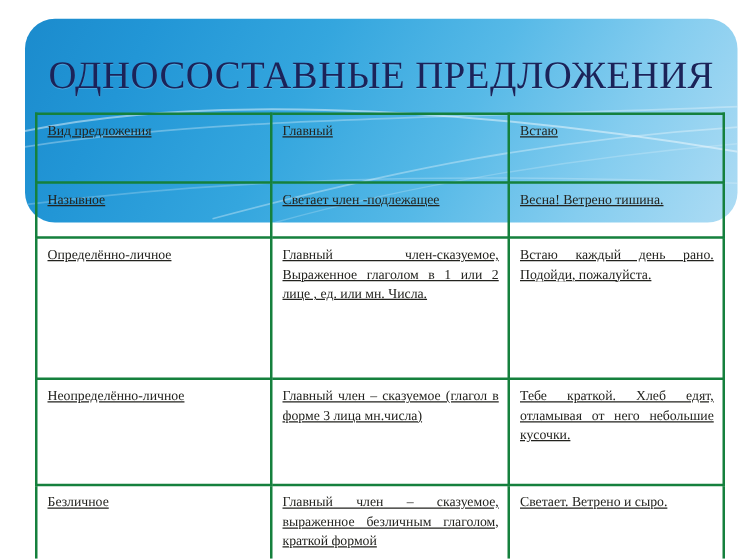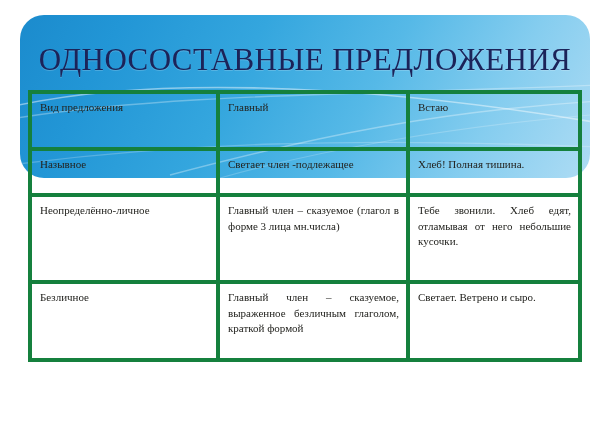--- a/index.html
+++ b/index.html
@@ -81,25 +81,26 @@
     font-family: "Liberation Serif", "DejaVu Serif", serif;
     font-size: 11px;
     color: #23231f;
     background: transparent;
   }
   #grammar-table col.c1 { width: 188px; }
   #grammar-table col.c2 { width: 190px; }
   #grammar-table col.c3 { width: 172px; }
 
   #grammar-table td {
-    border: 4px solid #15803d;
+    border: 2px solid #15803d;
     padding: 6px 7px 6px 8px;
     vertical-align: top;
     background: transparent;
     line-height: 15.5px;
+    text-decoration: underline;
   }
   
   tr.on-banner td { background: transparent; }
   
   tr.on-white td { background: #ffffff; }
 
   .r-head td   { height: 41px; }
   .r-1 td      { height: 30px; }
   .r-2 td      { height: 99px; }
   .r-3 td      { height: 71px; }
@@ -136,28 +137,33 @@
     <tbody>
       <tr class="r-head on-banner">
         <td>Вид предложения</td>
         <td>Главный</td>
         <td>Встаю</td>
       </tr>
 
       <tr class="r-1 on-banner">
         <td>Назывное</td>
         <td>Светает член -подлежащее</td>
-        <td>Хлеб! Полная тишина.</td>
+        <td>Весна! Ветрено тишина.</td>
       </tr>
 
+      <tr class="r-2 on-white">
+        <td>Определённо-личное</td>
+        <td class="cell-just">Главный член-сказуемое, Выраженное глаголом в 1 или 2 лице , ед. или мн. Числа.</td>
+        <td class="cell-just">Встаю каждый день рано. Подойди, пожалуйста.</td>
+      </tr>
 
       <tr class="r-3 on-white">
         <td>Неопределённо-личное</td>
         <td class="cell-just">Главный член – сказуемое (глагол в форме 3 лица мн.числа)</td>
-        <td class="cell-just cell-mid">Тебе звонили. Хлеб едят, отламывая от него небольшие кусочки.</td>
+        <td class="cell-just cell-mid">Тебе краткой. Хлеб едят, отламывая от него небольшие кусочки.</td>
       </tr>
 
       <tr class="r-4 on-white">
         <td>Безличное</td>
         <td class="cell-just">Главный член – сказуемое, выраженное безличным глаголом, краткой формой</td>
         <td class="cell-just">Светает. Ветрено и сыро.</td>
       </tr>
     </tbody>
   </table>
 

